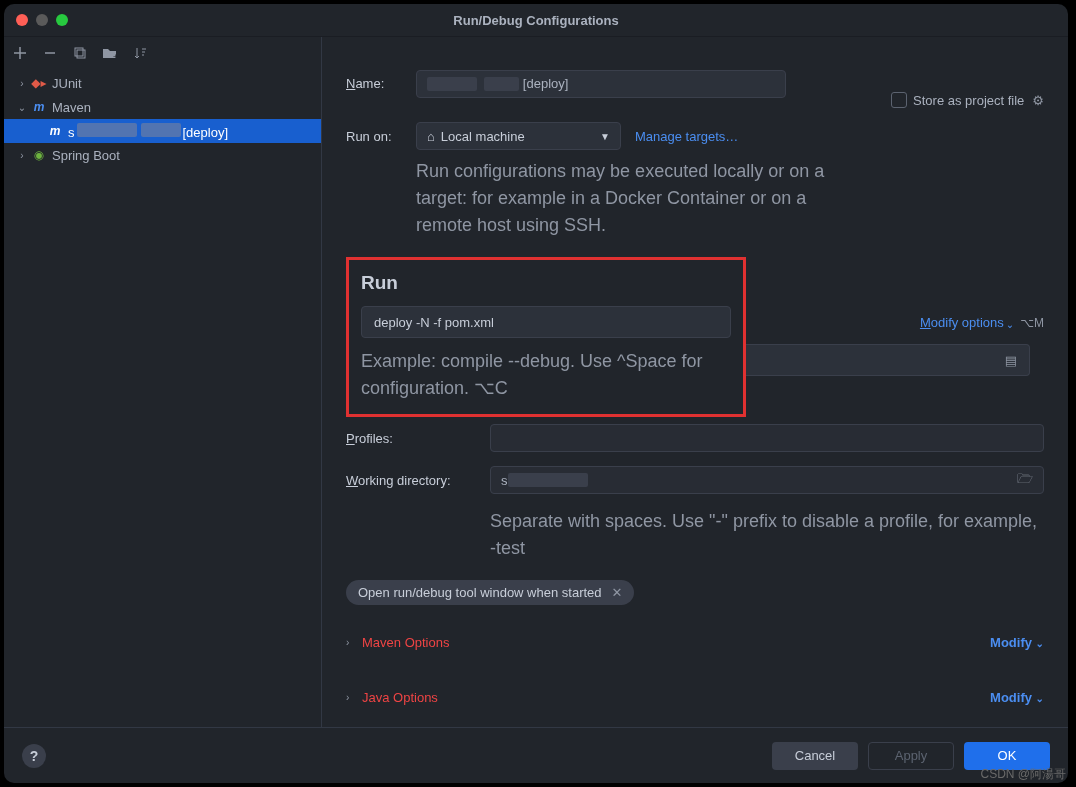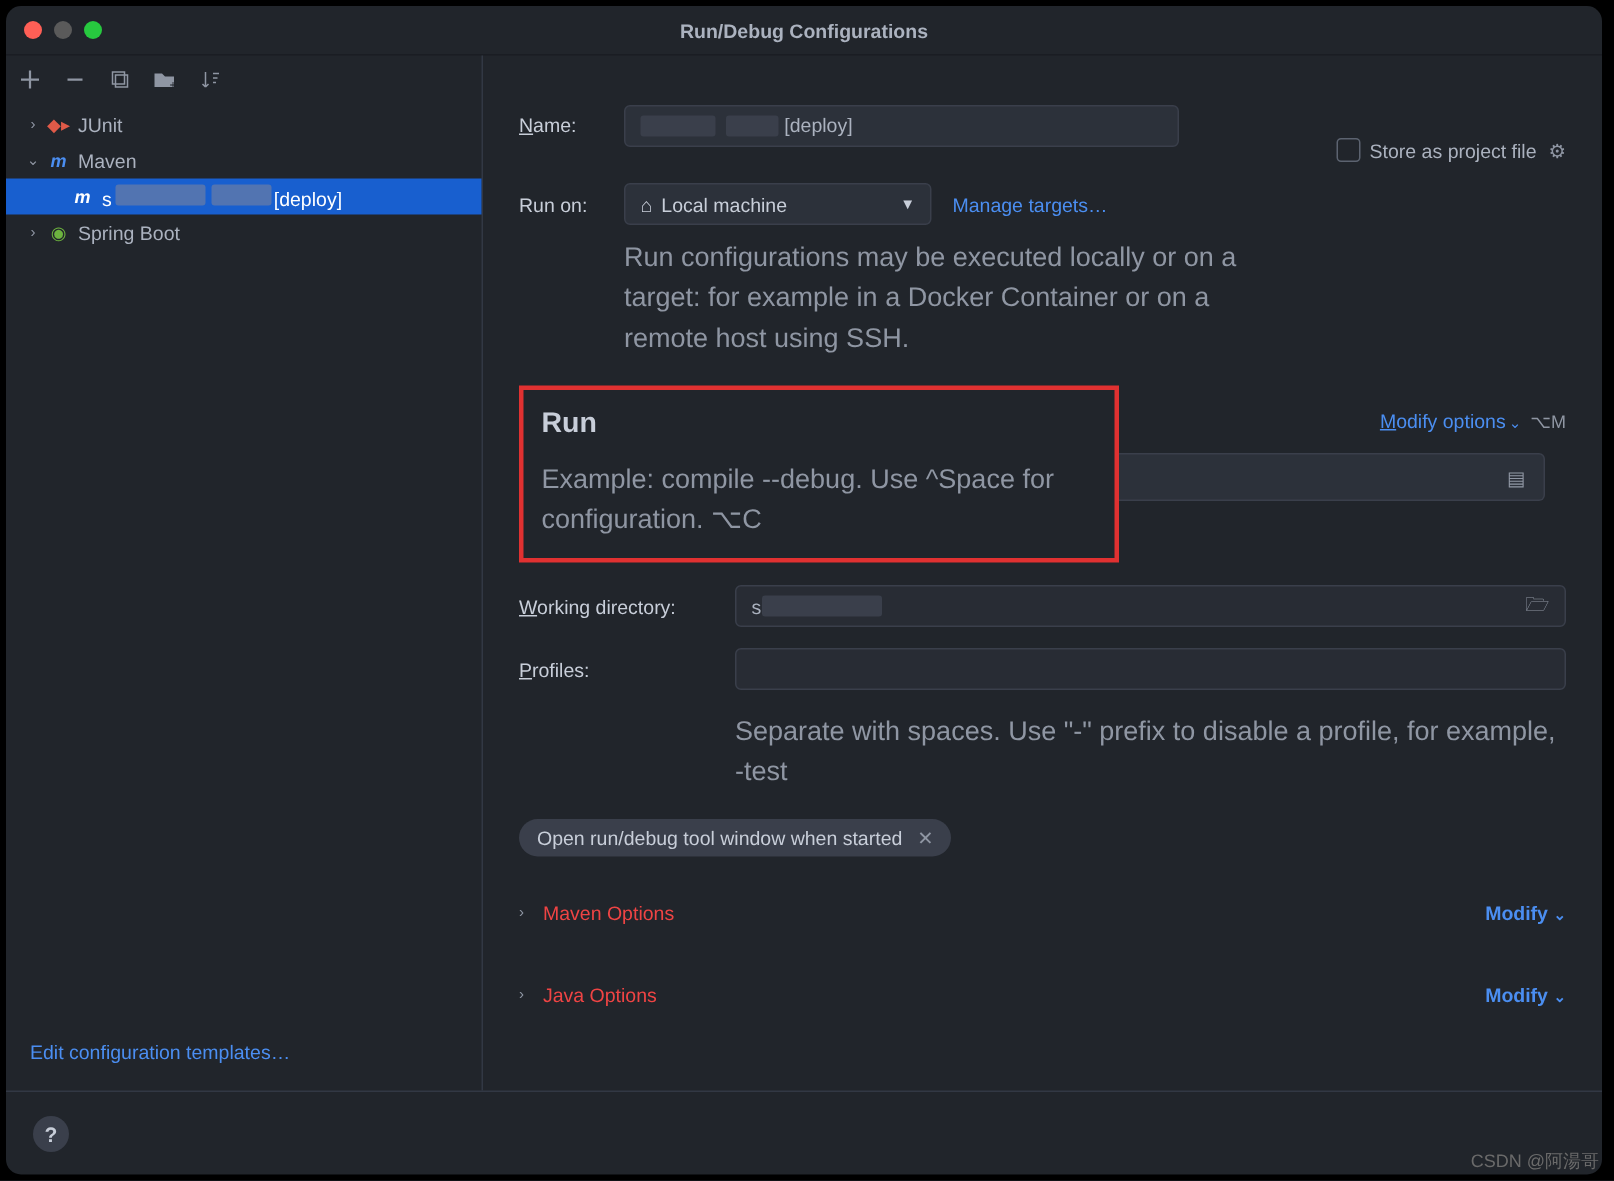--- a/index.html
+++ b/index.html
@@ -122,23 +122,20 @@
           <span class="tree-icon" style="color:#fff;font-style:italic;font-weight:bold">m</span>
           <span class="tree-label"><span>s</span><span class="redacted" style="background:#5274b1;margin:0 2px"></span><span class="redacted" style="background:#5274b1;width:40px;margin:0 2px"></span><span>[deploy]</span></span>
         </div>
         <div class="tree-item">
           <span class="tree-arrow">›</span>
           <span class="tree-icon" style="color:#6db33f">◉</span>
           <span class="tree-label">Spring Boot</span>
         </div>
       </div>
 
-      <div class="sidebar-footer">
-        <span class="link">Edit configuration templates…</span>
-      </div>
     </div>
 
     <div class="content">
       <div class="row">
         <span class="label"><span class="u">N</span>ame:</span>
         <div class="input" style="width:370px;flex:none">
           <span class="redacted" style="width:50px"></span>&nbsp;&nbsp;
           <span class="redacted" style="width:35px"></span>&nbsp;
           <span>[deploy]</span>
         </div>
@@ -157,50 +154,53 @@
           <span class="arrow">▼</span>
         </div>
         <span class="link" style="margin-left:14px">Manage targets…</span>
       </div>
       <div class="hint" style="margin-left:70px;max-width:430px">Run configurations may be executed locally or on a target: for example in a Docker Container or on a remote host using SSH.</div>
 
       <div class="redbox" style="width:400px">
         <div class="section-title">
           <span>Run</span>
         </div>
+        <div class="command-input" style="width:100%;position:relative">
+          <span>deploy -N -f pom.xml</span>
+        </div>
         <div class="hint" style="margin-top:10px">Example: compile --debug. Use ^Space for configuration. ⌥C</div>
       </div>
 
       <div style="position:relative;margin-top:-108px;margin-left:400px;pointer-events:none">
         <div style="display:flex;justify-content:flex-end;align-items:flex-end;pointer-events:auto">
           <span class="link"><span class="u">M</span>odify options</span>
           <span style="color:#4b8ef1;font-size:10px;margin-left:2px">⌄</span>
           <span class="shortcut">⌥M</span>
         </div>
         <div style="height:14px"></div>
         <div class="command-input" style="width:284px;pointer-events:auto;border-left:none;border-radius:0 4px 4px 0">
           <span class="hist-icon">▤</span>
         </div>
       </div>
 
       <div style="height:48px"></div>
+
+      <div class="row wd-row">
+        <span class="label"><span class="u">P</span>rofiles:</span>
+        <div class="input dark"></div>
+      </div>
 
       <div class="row wd-row" style="margin-top:8px">
         <span class="label"><span class="u">W</span>orking directory:</span>
         <div class="input dark">
           <span>s</span>
             <span class="redacted" style="width:80px"></span>
           <span class="folder-icon">🗁</span>
         </div>
       </div>
-
-      <div class="row wd-row">
-        <span class="label"><span class="u">P</span>rofiles:</span>
-        <div class="input dark"></div>
-      </div>
       <div class="hint" style="margin-left:144px">Separate with spaces. Use "-" prefix to disable a profile, for example, -test</div>
 
       <div class="chip">
         <span>Open run/debug tool window when started</span>
         <span class="chip-x">✕</span>
       </div>
 
       <div class="section-row">
         <span class="arrow">›</span>
         <span class="name">Maven Options</span>
@@ -210,16 +210,21 @@
       <div class="section-row" style="margin-top:40px">
         <span class="arrow">›</span>
         <span class="name">Java Options</span>
         <span class="modify link"><span>Modify</span> <span style="font-size:10px">⌄</span></span>
       </div>
     </div>
   </div>
 
   <div class="footer">
     <div class="help-btn">?</div>
+    <div class="footer-buttons">
+      <button class="btn btn-default">Cancel</button>
+      <button class="btn btn-disabled">Apply</button>
+      <button class="btn btn-primary">OK</button>
+    </div>
   </div>
 </div>
 
 <div class="watermark">CSDN @阿湯哥</div>
 
 </body></html>

